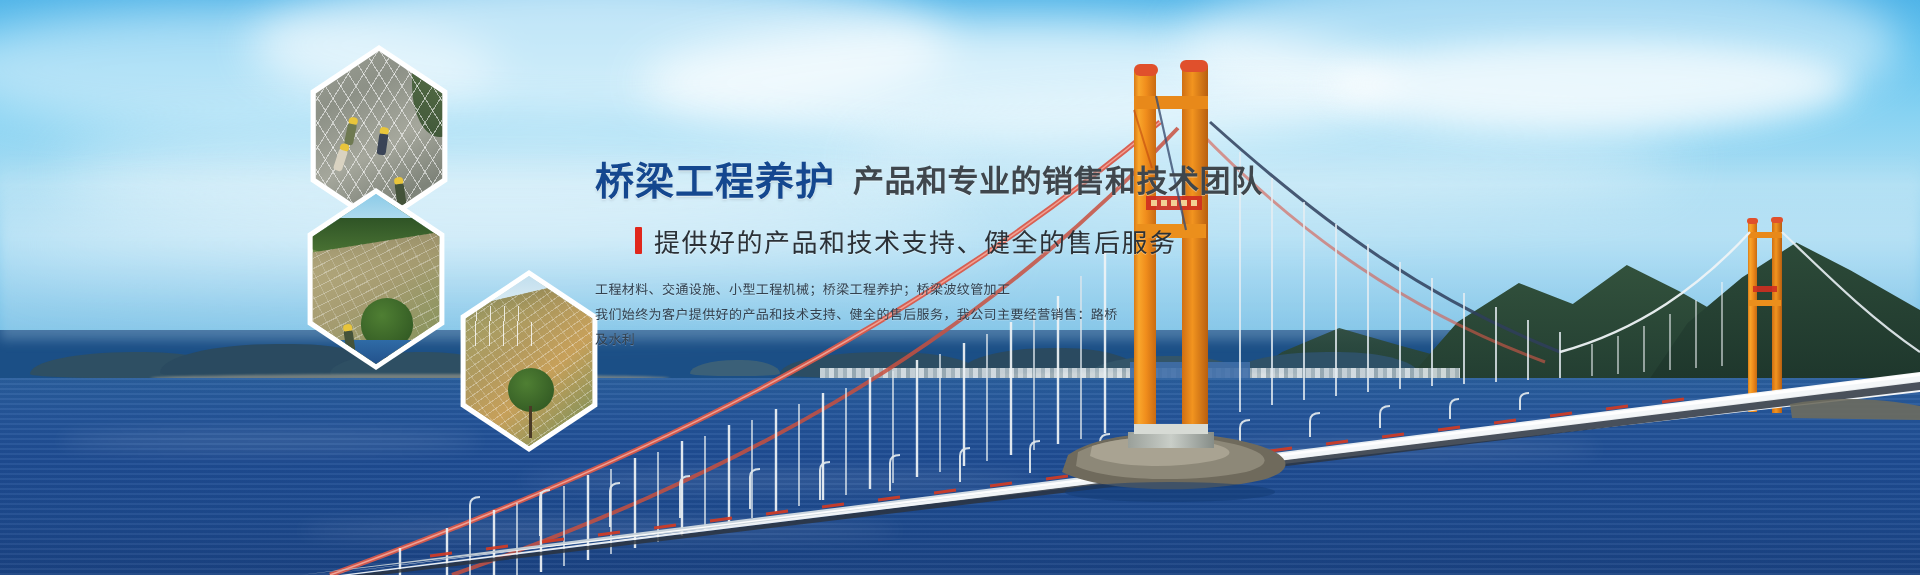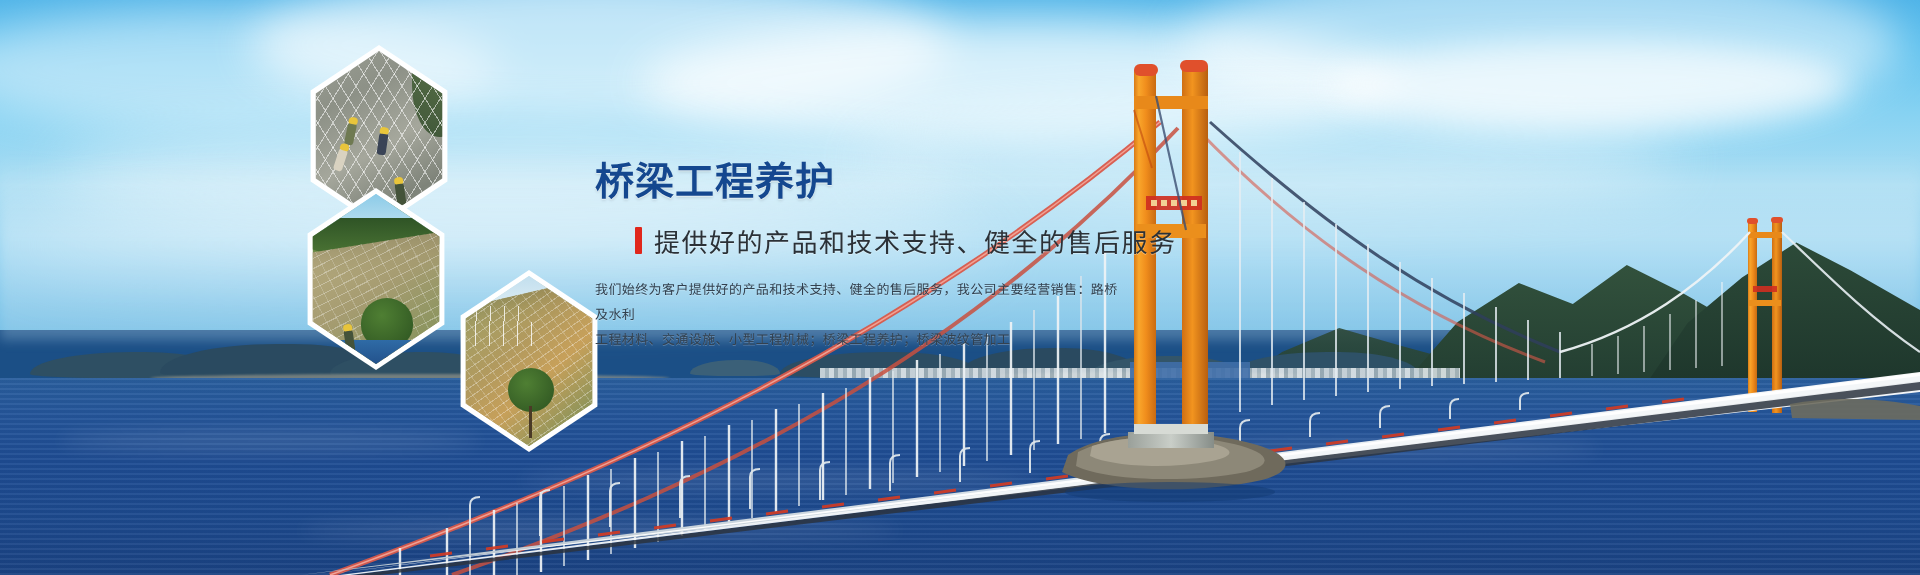--- a/index.html
+++ b/index.html
@@ -467,27 +467,28 @@
           <div class="bC1"></div>
         </div>
       </div>
     </div>
   </div>
 
   <div class="copy">
 
     <div class="headline">
       <span class="h-main">桥梁工程养护</span>
+      <span class="h-sub">产品和专业的销售和技术团队</span>
     </div>
 
     <div class="subline">
       <span class="redbar"></span>
       <span class="s-text">提供好的产品和技术支持、健全的售后服务</span>
     </div>
 
     <div class="desc">
+      <p>工程材料、交通设施、小型工程机械；桥梁工程养护；桥梁波纹管加工</p>
       <p>我们始终为客户提供好的产品和技术支持、健全的售后服务，我公司主要经营销售：路桥及水利</p>
-      <p>工程材料、交通设施、小型工程机械；桥梁工程养护；桥梁波纹管加工</p>
     </div>
 
   </div>
 
 </div>
 
 </body></html>

